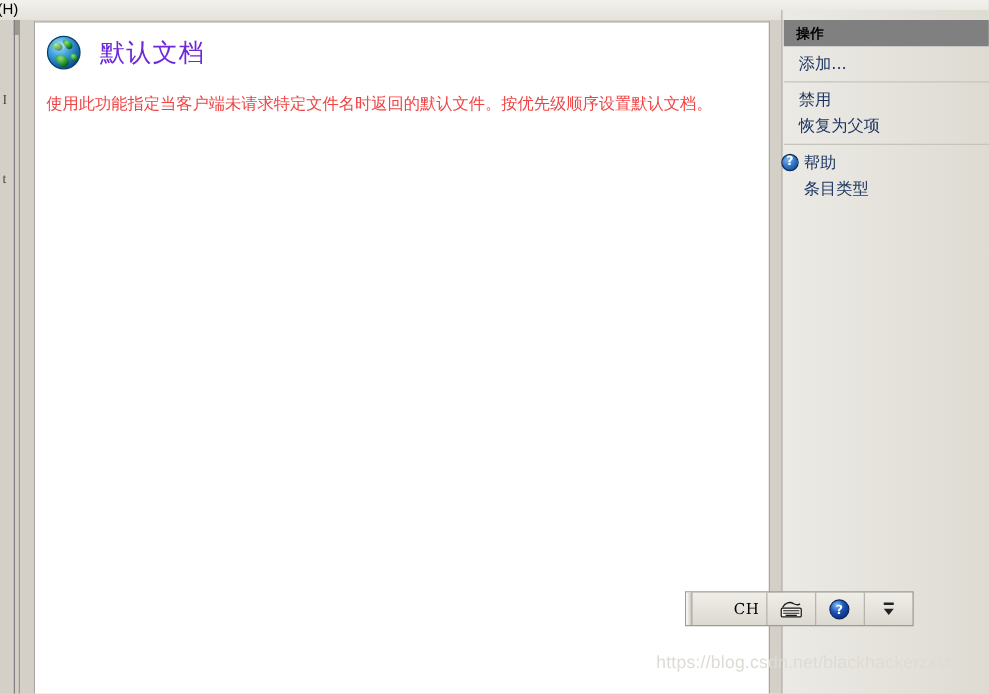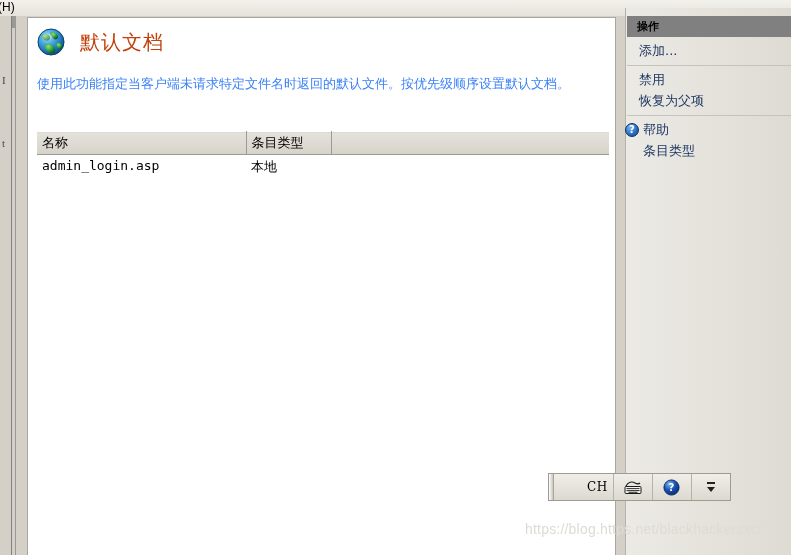--- a/index.html
+++ b/index.html
@@ -90,33 +90,33 @@
     align-items: center;
     gap: 12px;
   }
   #globe-icon {
     width: 32px; height: 32px;
     flex: 0 0 32px;
     position: relative;
   }
   #page-title {
     font-size: 20px;
-    color: #c2410c;
+    color: #6d28d9;
     font-family: "DejaVu Sans", sans-serif;
     letter-spacing: 1px;
     white-space: nowrap;
   }
 
   #page-description {
     position: absolute;
     left: 9px; top: 56px;
     width: 560px;
     font-size: 13px;
     line-height: 19px;
-    color: #3b82f6;
+    color: #ef4444;
     font-family: "DejaVu Sans", sans-serif;
   }
 
   
   #doc-table {
     position: absolute;
     left: 9px; top: 113px;
     width: 572px;
     border-collapse: collapse;
     table-layout: fixed;
@@ -325,41 +325,20 @@
         <path d="M10 18 C14 17,18 19,19 23 C20 26,16 29,13 27 C10 25,7 20,10 18 Z" fill="url(#gland)"></path>
         <path d="M22 17 C25 17,27 19,26 22 C25 24,22 23,21 21 C20 19,20 17,22 17 Z" fill="url(#gland)"></path>
         <ellipse cx="11" cy="11" rx="5" ry="3.2" fill="#ffffff" opacity="0.3"></ellipse>
       </svg>
     </div>
     <div id="page-title">默认文档</div>
   </div>
 
   <div id="page-description">使用此功能指定当客户端未请求特定文件名时返回的默认文件。按优先级顺序设置默认文档。</div>
 
-  <table id="doc-table">
-    <colgroup>
-      <col style="width:209px">
-      <col style="width:85px">
-      <col>
-    </colgroup>
-    <thead>
-      <tr>
-        <th>名称</th>
-        <th>条目类型</th>
-        <th class="filler"></th>
-      </tr>
-    </thead>
-    <tbody>
-      <tr>
-        <td class="cell-name">admin_login.asp</td>
-        <td class="cell-type">本地</td>
-        <td></td>
-      </tr>
-    </tbody>
-  </table>
 
 </div>
 
 <div id="actions-pane">
   <div id="actions-title-bar">
     <div id="actions-title">操作</div>
   </div>
 
   <div id="actions-list">
 
@@ -422,13 +401,13 @@
     </svg>
   </div>
   <div class="ime-btn">
     <div id="ime-arrows">
       <div id="ime-dash"></div>
       <div class="ime-arrow-down"></div>
     </div>
   </div>
 </div>
 
-<div id="watermark">https://blog.https.net/blackhackerzxcr</div>
+<div id="watermark">https://blog.csdn.net/blackhackerzxcr</div>
 
 </body></html>

